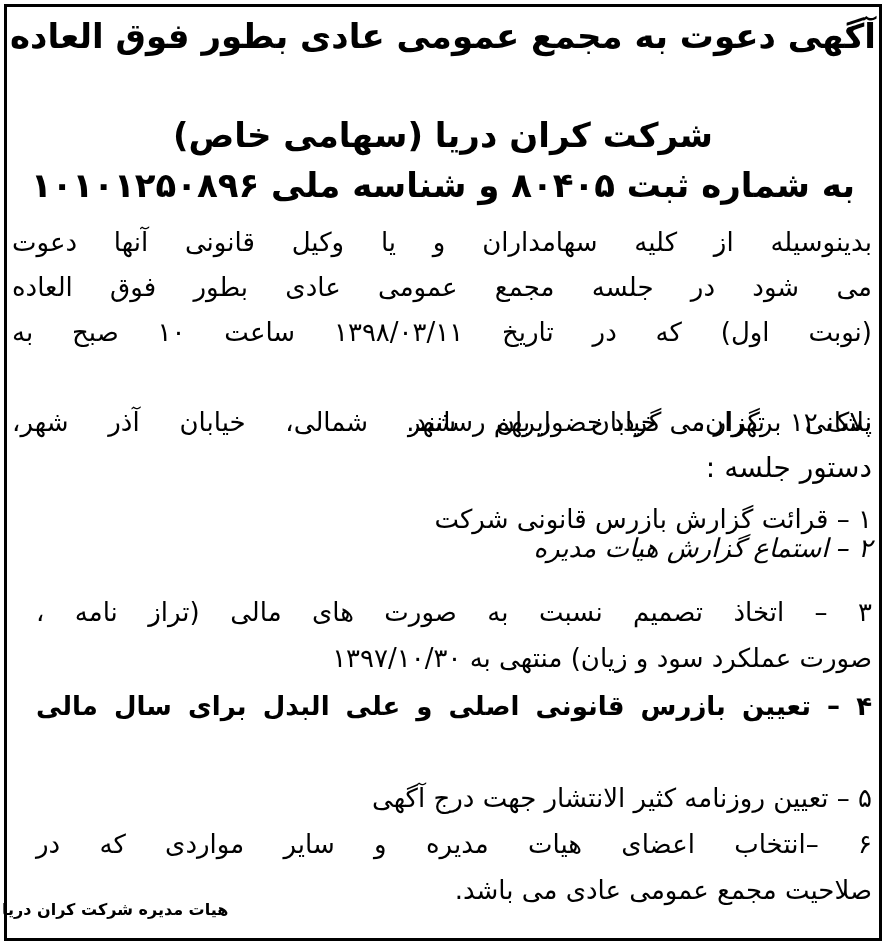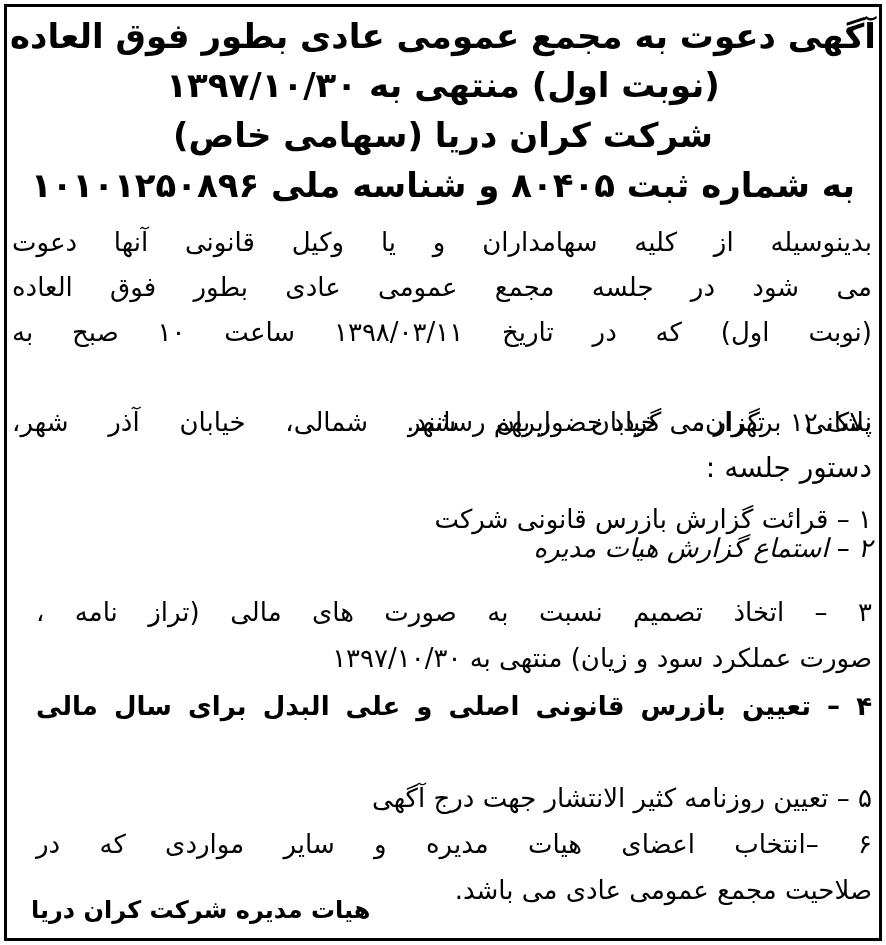--- a/index.html
+++ b/index.html
@@ -97,38 +97,37 @@
   .a3 { top: 592px; }
   .a3b { top: 638px; }
   .a4 { top: 686px; font-weight: bold; }
   .a4b { top: 732px; }
   .a5 { top: 778px; }
   .a6 { top: 824px; }
   .a6b { top: 870px; }
 
   .signature {
     position: absolute;
-    left: 31px;
+    left: 2px;
     top: 892px;
     direction: rtl;
-    font-size: 24px;
+    font-size: 16px;
     font-weight: bold;
     line-height: 36px;
     white-space: nowrap;
   }
 </style>
 </head>
 <body>
 
 <div class="frame"></div>
 
 <div class="notice">
 
   <div class="headline h1">آگهی دعوت به مجمع عمومی عادی بطور فوق العاده</div>
-  <div class="headline h2">(نوبت اول) منتهی به ۱۳۹۷/۱۰/۳۰</div>
   <div class="headline h3">شرکت کران دریا (سهامی خاص)</div>
   <div class="headline h4">به شماره ثبت ۸۰۴۰۵ و شناسه ملی ۱۰۱۰۱۲۵۰۸۹۶</div>
 
   <div class="body-line b2">می شود در جلسه مجمع عمومی عادی بطور فوق العاده</div>
   <div class="body-line b1">بدینوسیله از کلیه سهامداران و یا وکیل قانونی آنها دعوت</div>
   <div class="body-line b3">(نوبت اول) که در تاریخ ۱۳۹۸/۰۳/۱۱ ساعت ۱۰ صبح به</div>
   <div class="body-line b4">نشانی تهران، خیابان ایران شهر شمالی، خیابان آذر شهر،</div>
   <div class="body-line b5 last">پلاک ۱۲ برگزار می گردد حضور بهم رسانند.</div>
 
   <div class="agenda-title">دستور جلسه :</div>

